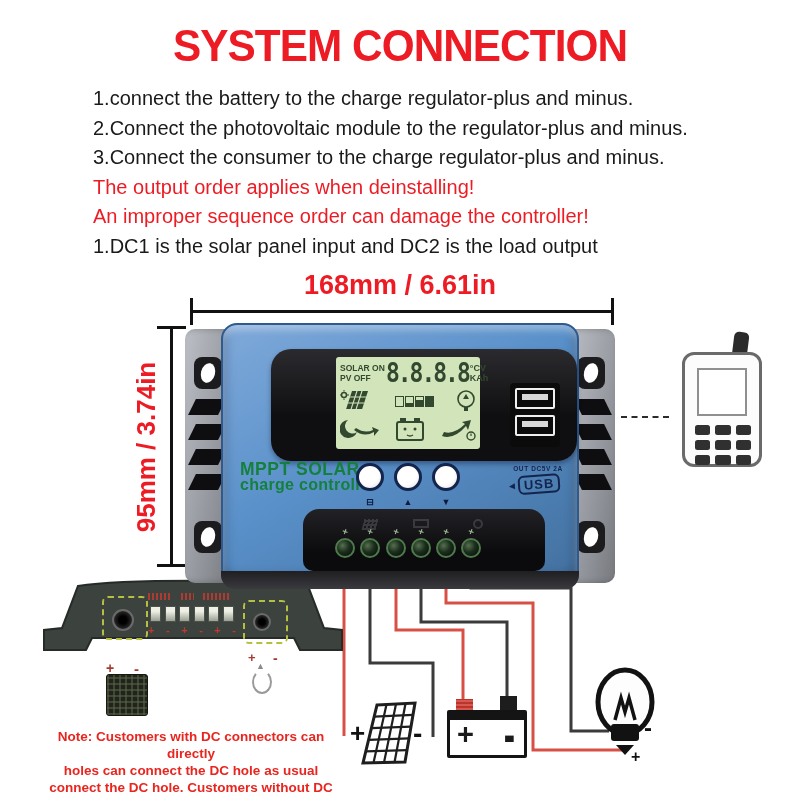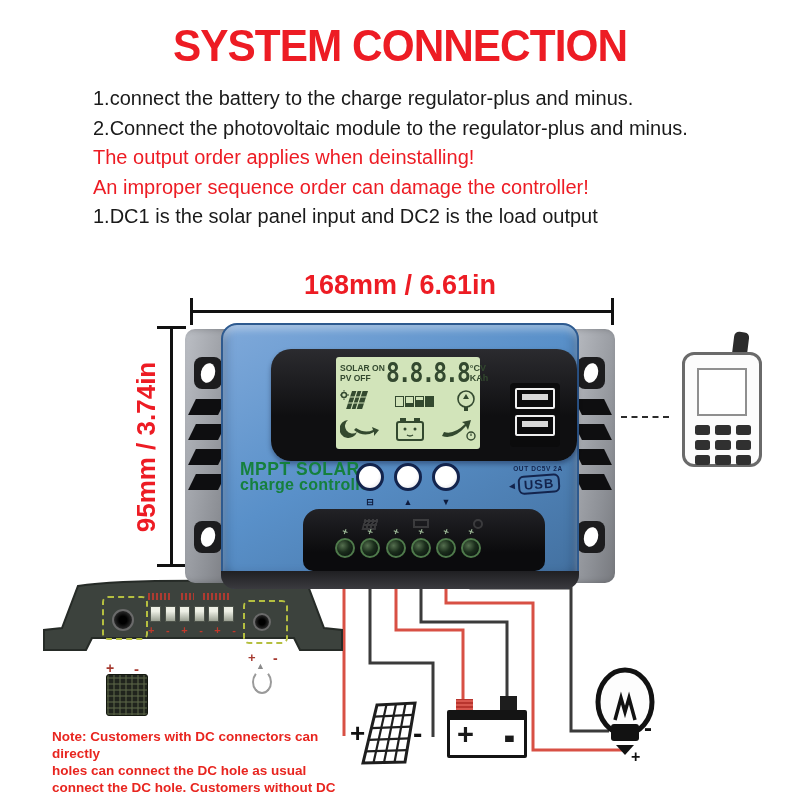--- a/index.html
+++ b/index.html
@@ -153,32 +153,33 @@
   .bat-body{position:absolute;left:0;top:16px;width:80px;height:48px;border:3.5px solid #141414;
             background:#fff;border-radius:2px;}
   .bat-top{height:7px;background:#141414;}
   .bat-sym{display:flex;justify-content:space-between;align-items:center;padding:1px 9px 0 7px;}
   .bat-plus{font-size:29px;font-weight:700;color:#1a1a1a;line-height:26px;}
   .bat-minus{font-size:34px;font-weight:700;color:#1a1a1a;line-height:20px;transform:scaleY(1.6);}
   .bulb{position:absolute;left:594px;top:666px;z-index:2;}
   .bulb-minus{left:644px;top:714px;font-size:24px;}
   .bulb-plus{left:631px;top:748px;font-size:16px;}
   
-  .note{position:absolute;left:52px;top:728px;width:306px;text-align:left;z-index:3;
+  .note{position:absolute;left:38px;top:728px;width:306px;text-align:center;z-index:3;
         color:#e8251f;font-weight:700;font-size:13.5px;line-height:17px;}
 </style>
 </head>
 <body>
 
 <div class="canvas">
 
   <div class="title">SYSTEM CONNECTION</div>
   <div class="instructions">
     <div class="ins-line" data-color="dark">1.connect the battery to the charge regulator-plus and minus.</div>
     <div class="ins-line" data-color="dark">2.Connect the photovoltaic module to the regulator-plus and minus.</div>
+    <div class="ins-line" data-color="dark">3.Connect the consumer to the charge regulator-plus and minus.</div>
     <div class="ins-line" data-color="red">The output order applies when deinstalling!</div>
     <div class="ins-line" data-color="red">An improper sequence order can damage the controller!</div>
     <div class="ins-line" data-color="dark">1.DC1 is the solar panel input and DC2 is the load output</div>
   </div>
 
   <div class="dim-top-label">168mm / 6.61in</div>
   <div class="dt-line"></div>
   <div class="dt-tick l"></div>
   <div class="dt-tick r"></div>
   <div class="dim-left-label">95mm / 3.74in</div>

